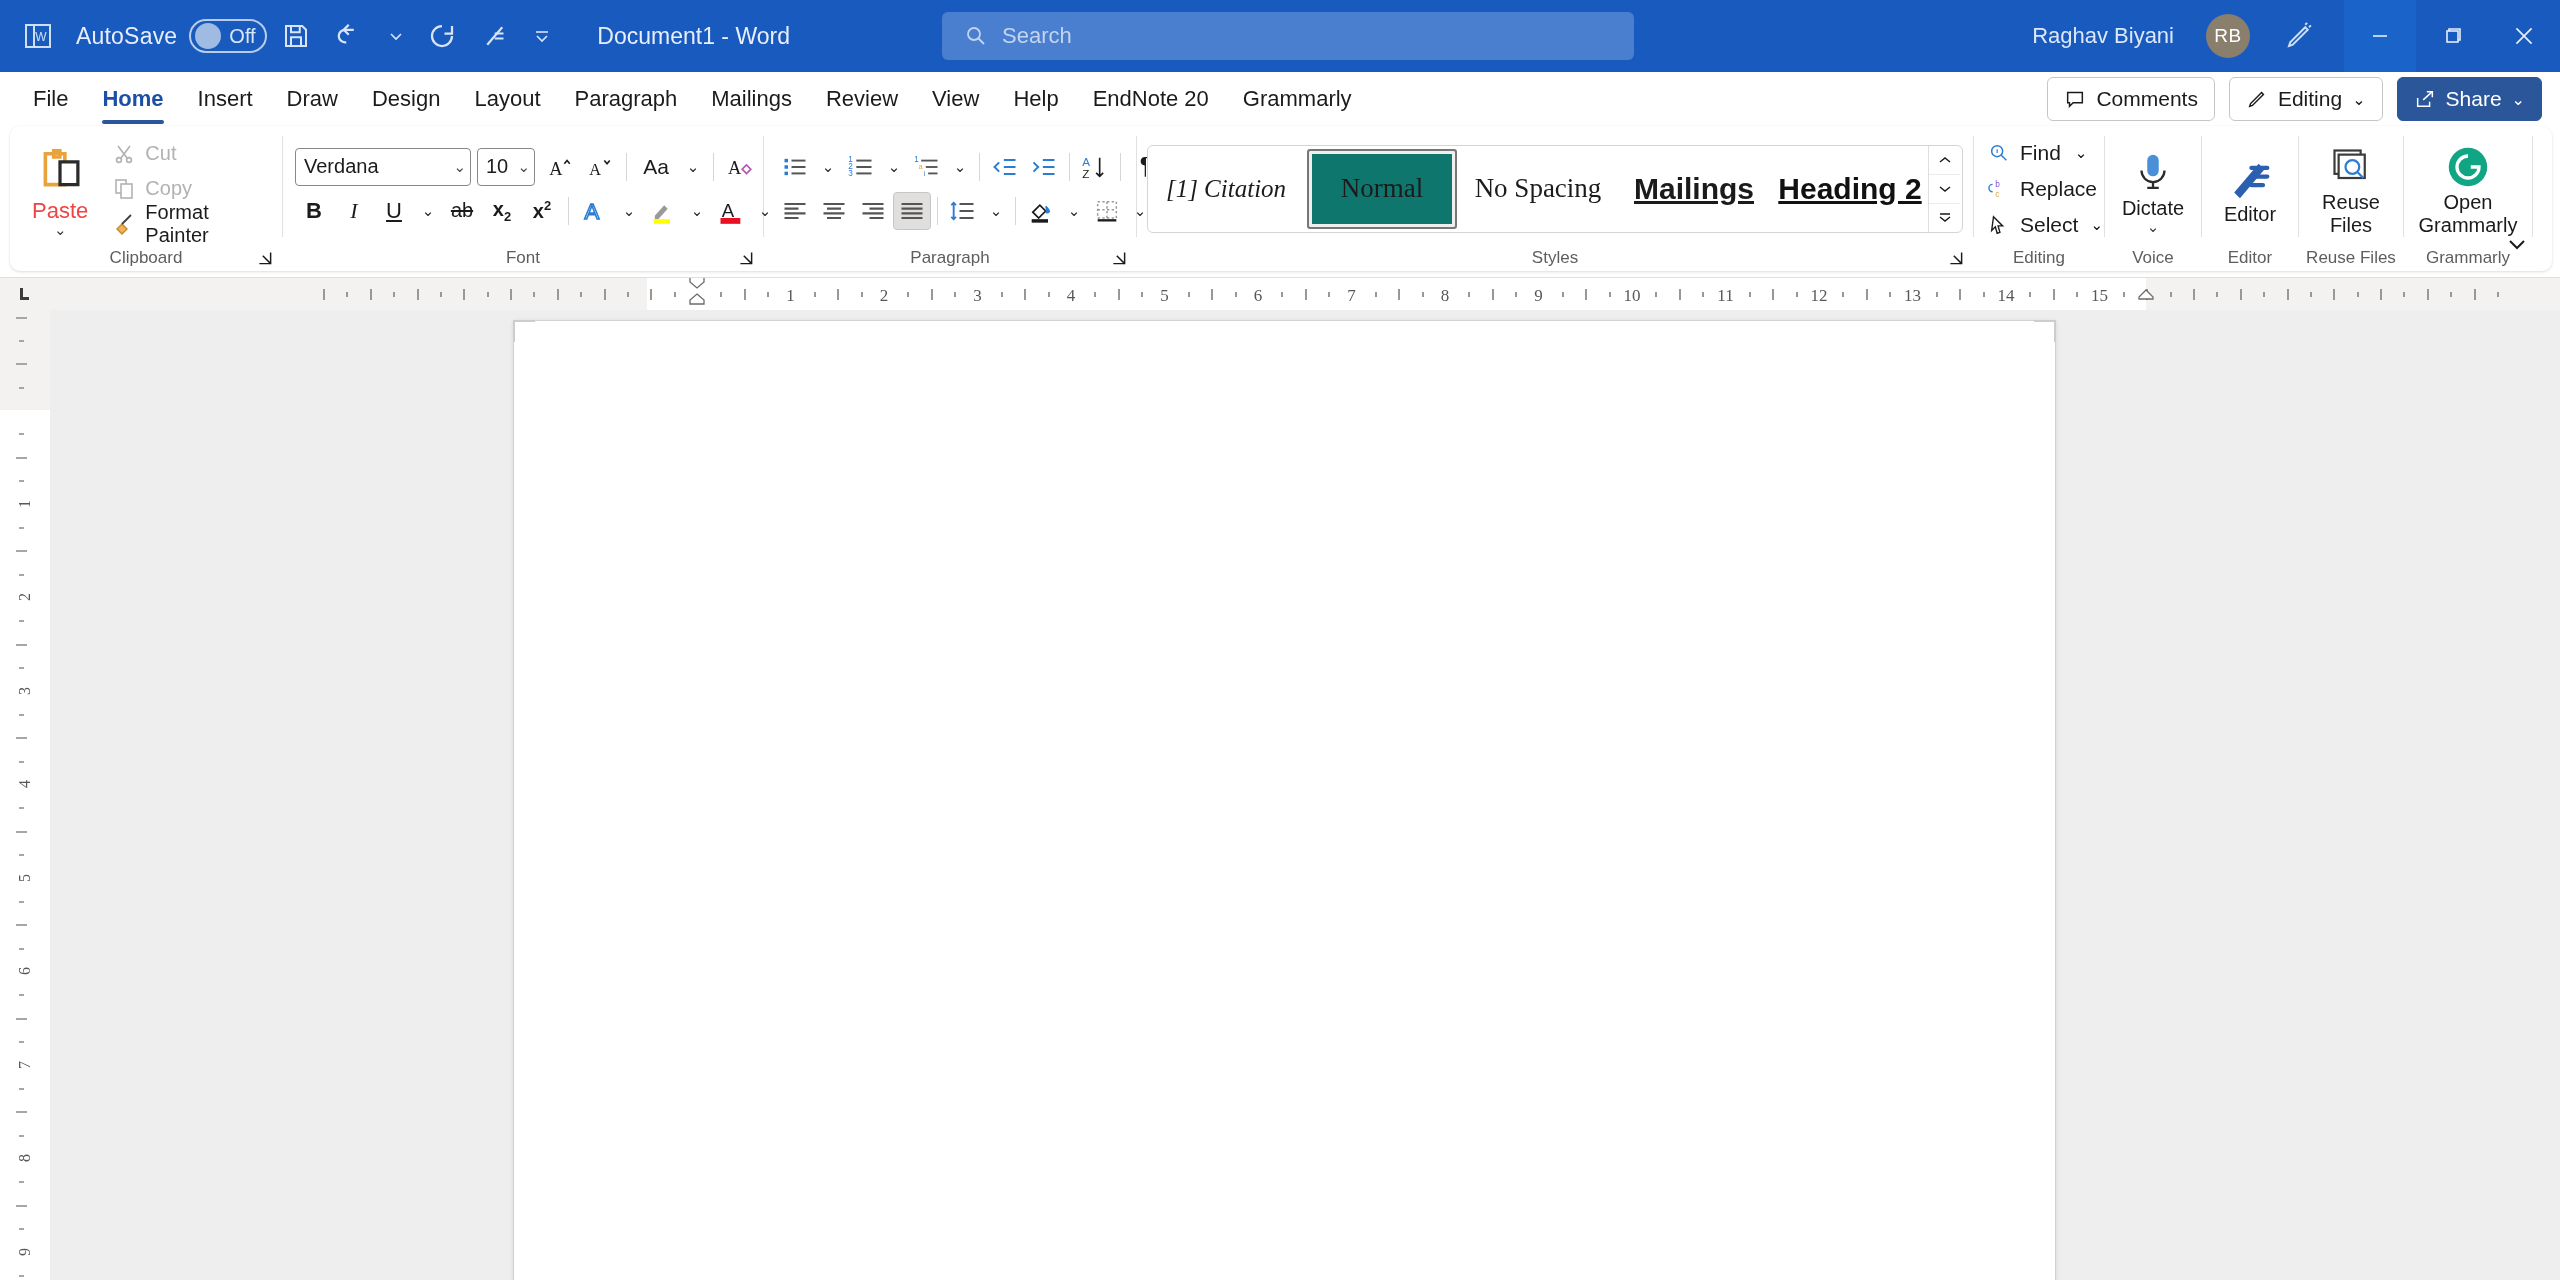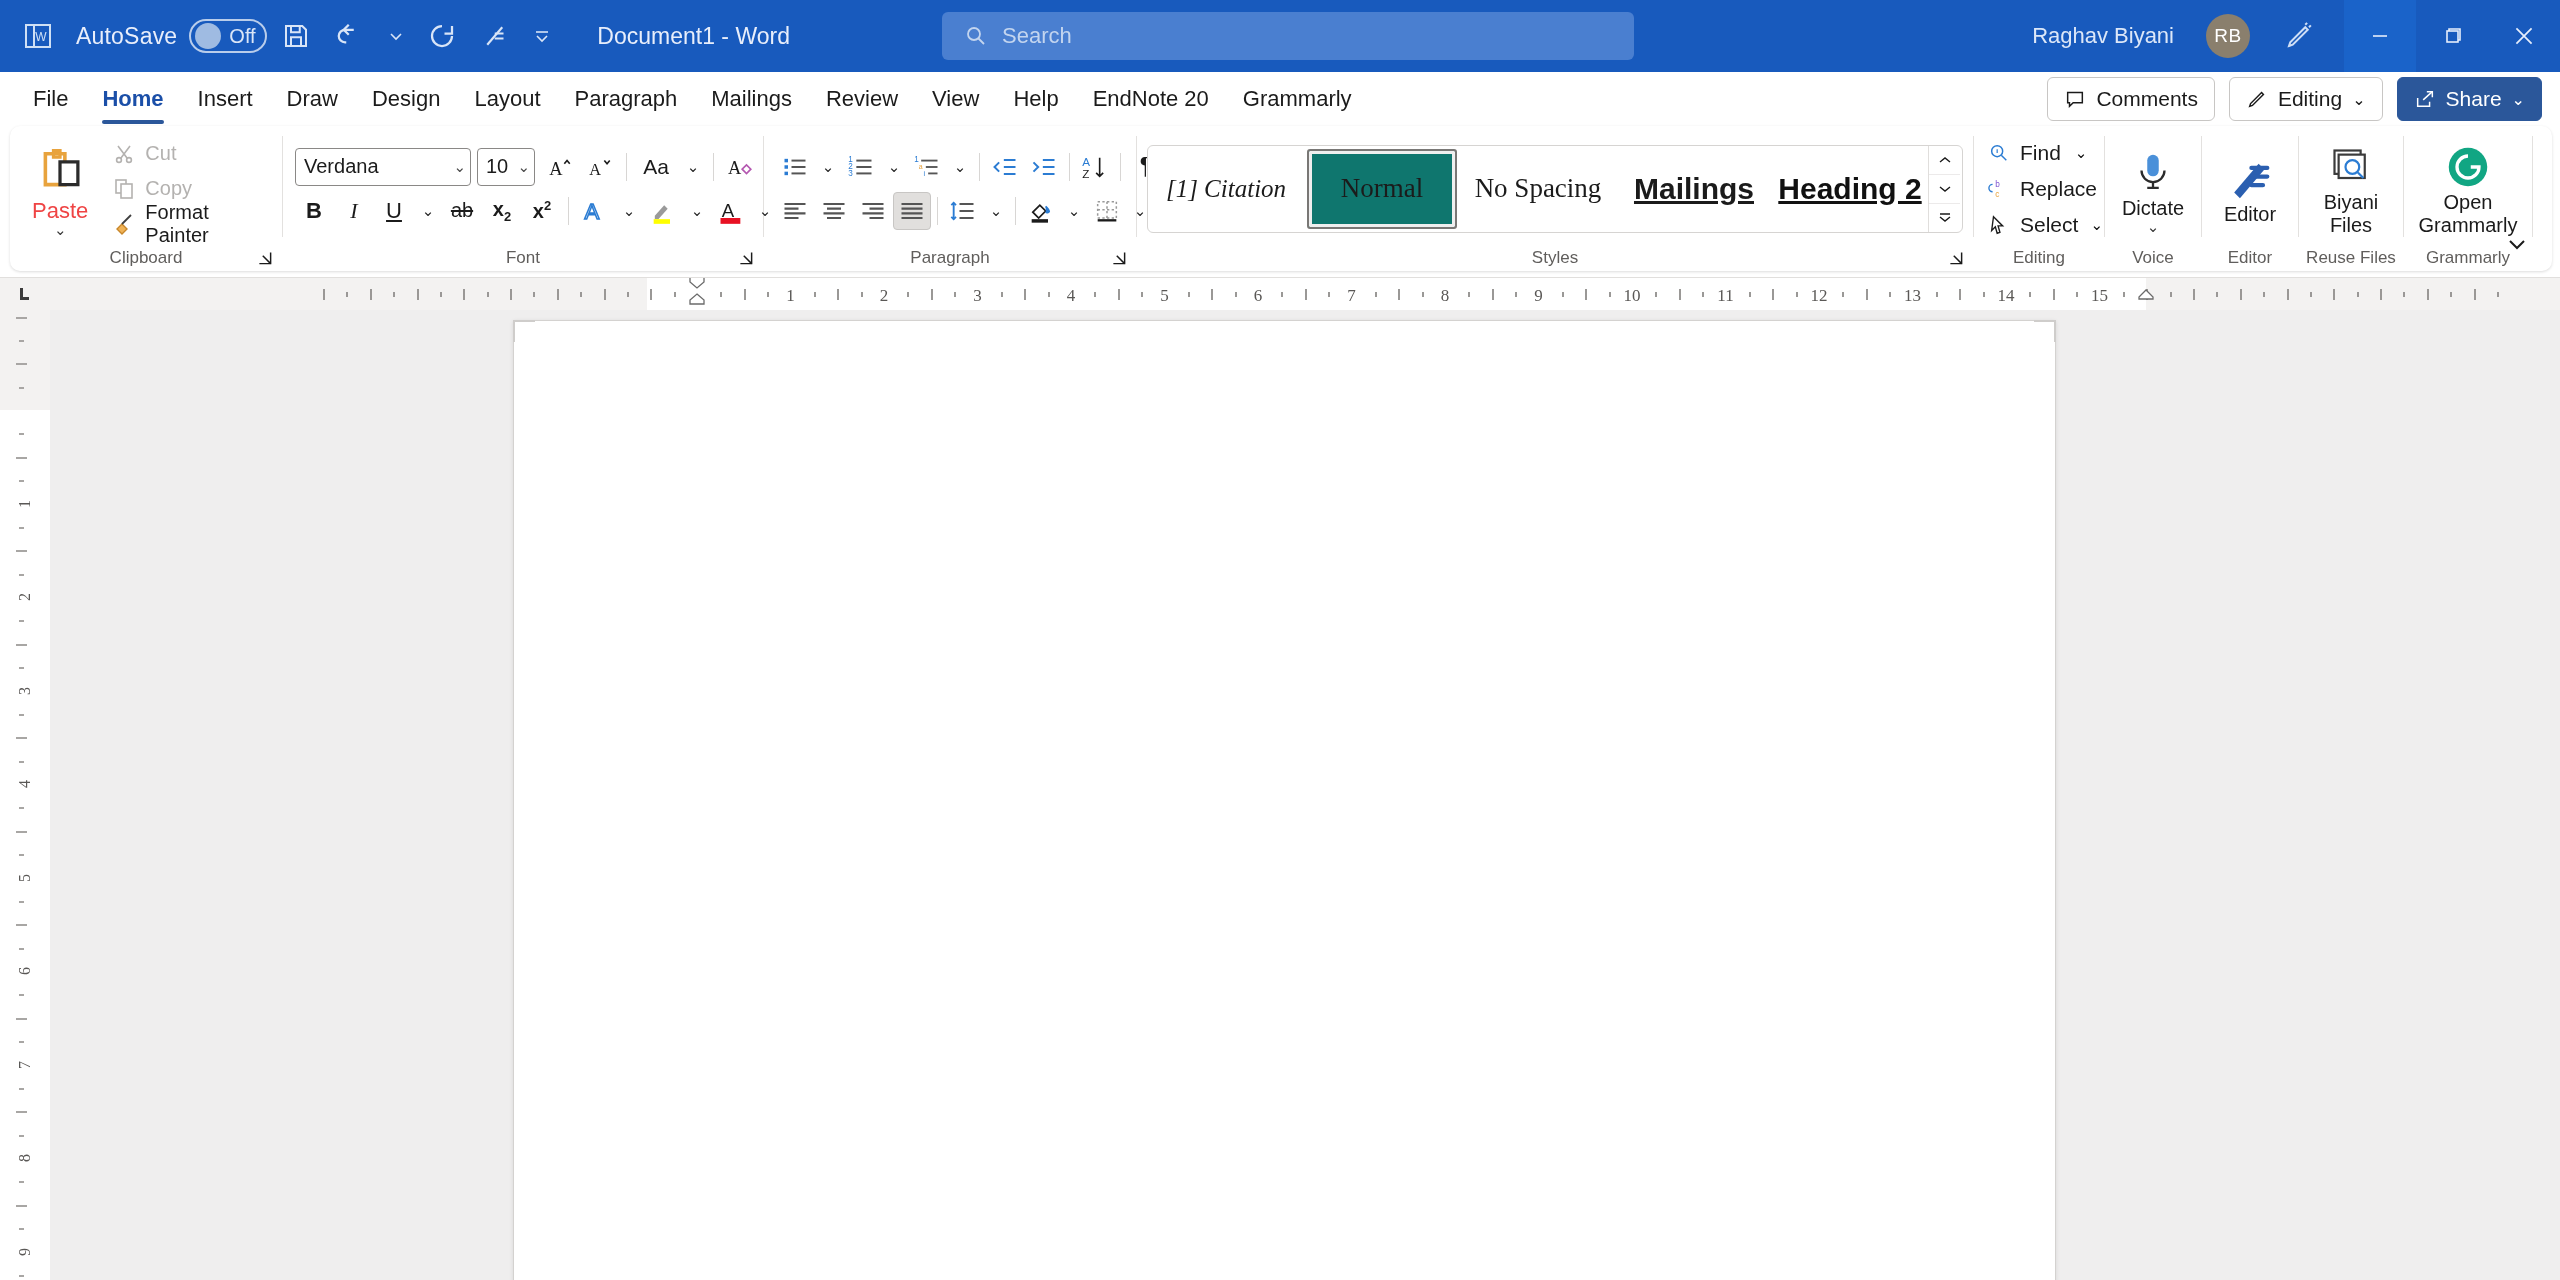--- a/index.html
+++ b/index.html
@@ -800,21 +800,21 @@
         <div class="grpbody" style="justify-content:center;padding:0">
           <div class="bigbtn">
             <span>
               <svg width="44" height="44" viewBox="0 0 32 32" fill="none" stroke="#3b3b3b" stroke-width="1.6">
                 <rect x="4" y="4" width="19" height="17"></rect>
                   <rect x="7" y="7" width="19" height="17" fill="#fff"></rect>
                 <circle cx="17" cy="16" r="5" stroke="#2B7CD3"></circle>
                   <path d="M21 20l4 4" stroke="#2B7CD3"></path>
               </svg>
             </span>
-            <span class="t"><span>Biyani</span><br><span>Files</span></span>
+            <span class="t"><span>Reuse</span><br><span>Files</span></span>
           </div>
         </div>
         <div class="grplabel">Reuse Files</div>
       </div>
       <div class="sep"></div>
 
       <div class="grp" style="width:128px">
         <div class="grpbody" style="justify-content:center;padding:0">
           <div class="bigbtn" style="width:120px">
             <span>

